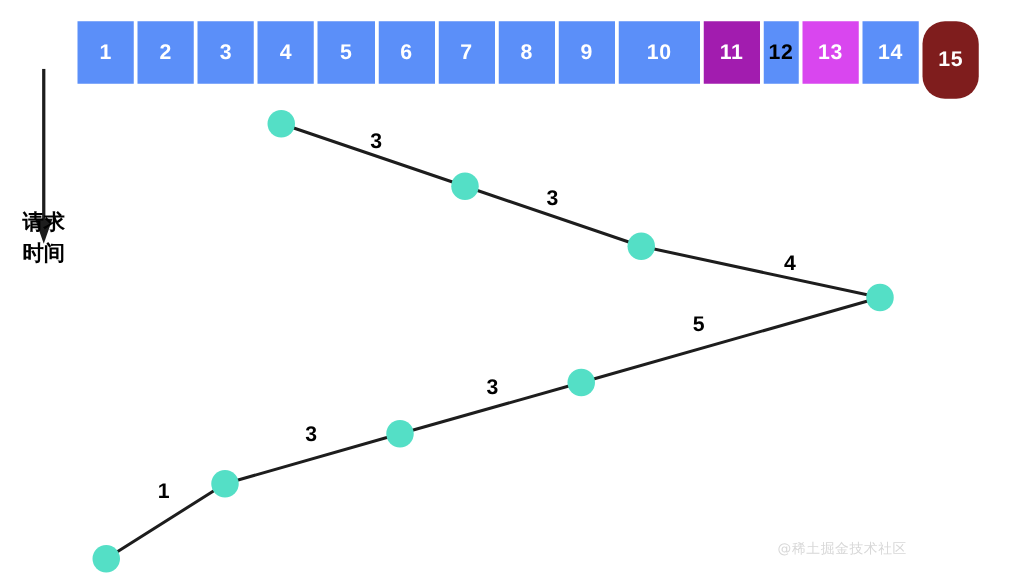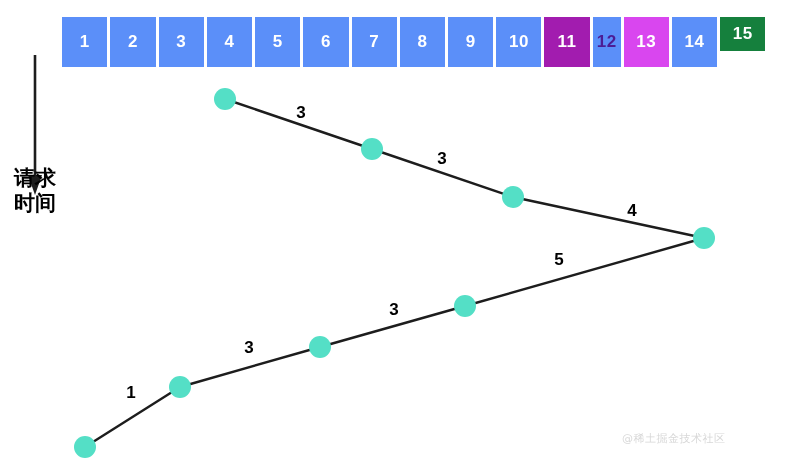--- a/index.html
+++ b/index.html
@@ -36,21 +36,21 @@
     letter-spacing: 0.5px;
   }
 
   
   .axis-wrap {
     position: absolute;
   }
   .axis-label {
     position: absolute;
     color: #000000;
-    font-size: 21px;
+    font-size: 17px;
     font-weight: bold;
     line-height: 21px;
     text-align: center;
     width: 56px;
     font-family: "DejaVu Sans", "Liberation Sans", sans-serif;
   }
 
   
   #graph {
     position: absolute;
@@ -110,36 +110,36 @@
       </div>
       <div class="cell" style="width: 45.2667px; height: 50px; background: rgb(91, 143, 249); color: rgb(255, 255, 255);">
         <span>7</span>
       </div>
       <div class="cell" style="width: 45.2667px; height: 50px; background: rgb(91, 143, 249); color: rgb(255, 255, 255);">
         <span>8</span>
       </div>
       <div class="cell" style="width: 45.2667px; height: 50px; background: rgb(91, 143, 249); color: rgb(255, 255, 255);">
         <span>9</span>
       </div>
-      <div class="cell" style="width: 45px; height: 50px; background: rgb(91, 143, 249); color: rgb(255, 255, 255);">
+      <div class="cell" style="width: 65px; height: 50px; background: rgb(91, 143, 249); color: rgb(255, 255, 255);">
         <span>10</span>
       </div>
       <div class="cell" style="width: 45.2667px; height: 50px; background: #a21caf; color: rgb(255, 255, 255);">
         <span>11</span>
       </div>
-      <div class="cell" style="width: 28px; height: 50px; background: rgb(91, 143, 249); color: #4c1d95;">
+      <div class="cell" style="width: 28px; height: 50px; background: rgb(91, 143, 249); color: #000000;">
         <span>12</span>
       </div>
       <div class="cell" style="width: 45.2667px; height: 50px; background: #d946ef; color: rgb(255, 255, 255);">
         <span>13</span>
       </div>
       <div class="cell" style="width: 45.2667px; height: 50px; background: rgb(91, 143, 249); color: rgb(255, 255, 255);">
         <span>14</span>
       </div>
-      <div class="cell" style="width: 45.2667px; height: 34px; background: #15803d; color: rgb(255, 255, 255);">
+      <div class="cell" style="width: 45.2667px; height: 62px; background: #7f1d1d; color: rgb(255, 255, 255); border-radius: 18px;">
         <span>15</span>
       </div>
     </div>
 
   <div class="axis-wrap">
     <svg width="70" height="160" style="position:absolute;left:5px;top:55px;">
       <line x1="30" y1="0" x2="30" y2="125" stroke="#1d1d1d" stroke-width="2.6"></line>
       <polygon points="30,140 23,120 37,120" fill="#1d1d1d"></polygon>
     </svg>
     <div class="axis-label" style="left:7px;top:168px;">请求</div>

